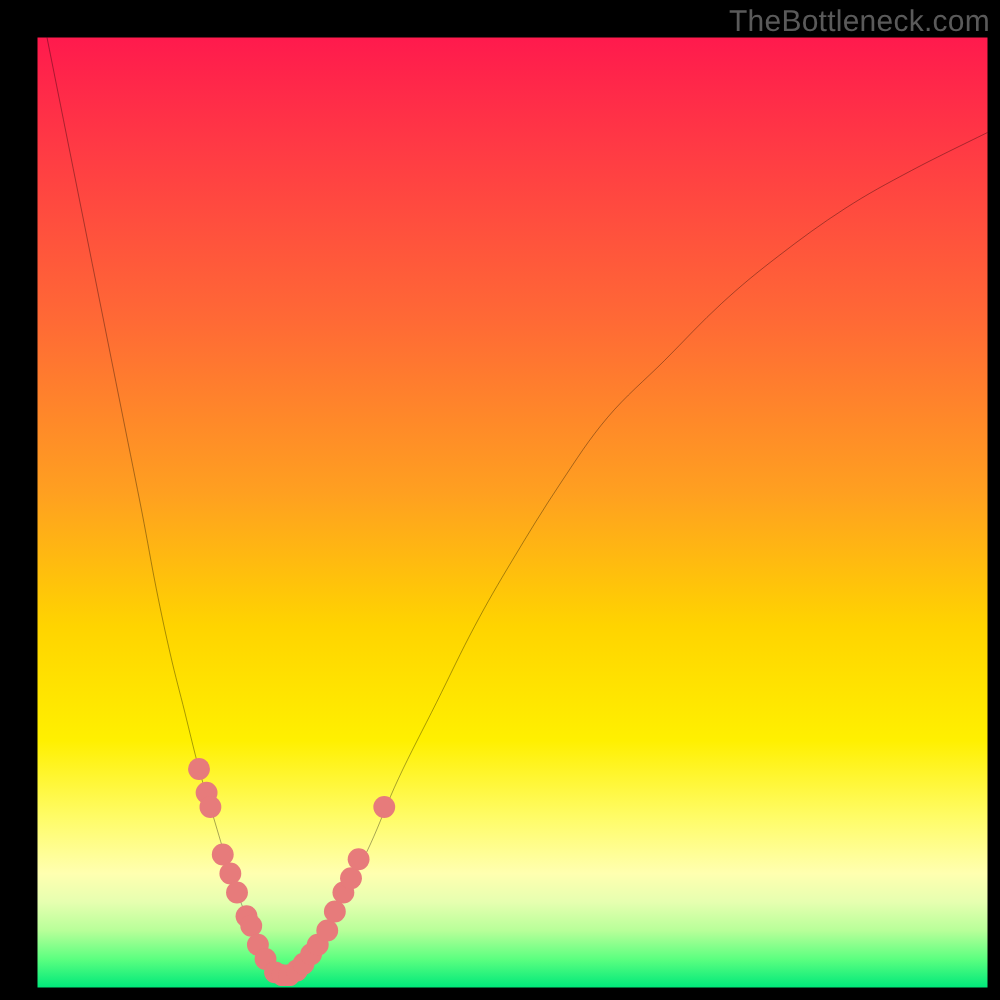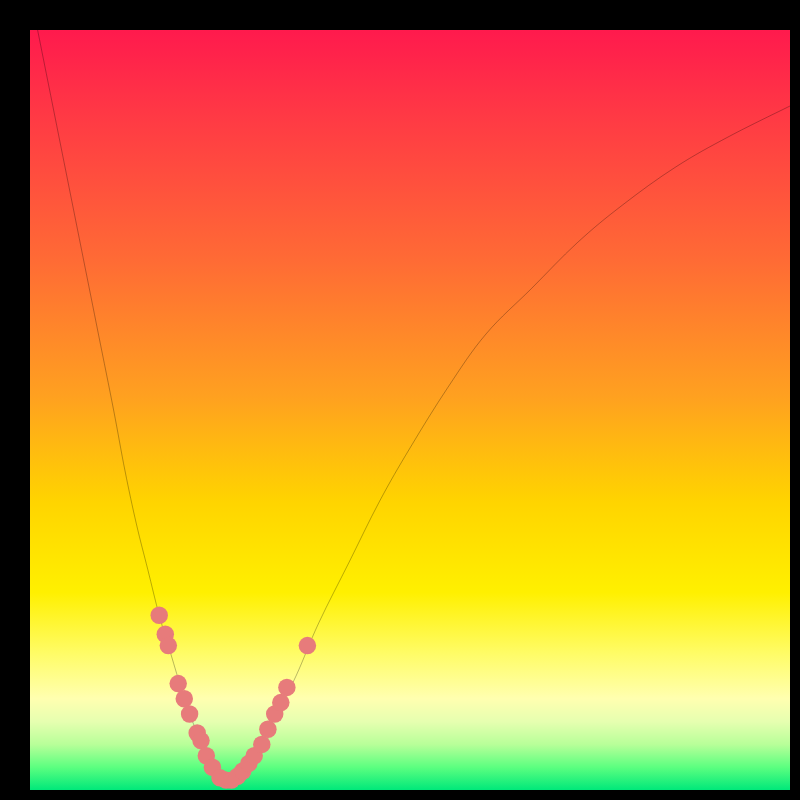--- a/index.html
+++ b/index.html
@@ -60,20 +60,21 @@
     inset: 0;
     width: 100%;
     height: 100%;
     overflow: visible;
   }
 </style>
 </head>
 <body>
 
 <div class="frame">
+  <div class="watermark">TheBottleneck.com</div>
   <div class="plot-area">
     <div class="gradient"></div>
     <svg class="curve" viewBox="0 0 100 100" preserveAspectRatio="none">
       <path id="curve-path" fill="none" stroke="#000000" stroke-width="0.28" vector-effect="non-scaling-stroke" d="M 1.000 0.000 C 1.360 1.800, 2.280 6.400, 3.000 10.000 C 3.720 13.600, 4.280 16.400, 5.000 20.000 C 5.720 23.600, 6.280 26.400, 7.000 30.000 C 7.720 33.600, 8.280 36.400, 9.000 40.000 C 9.720 43.600, 10.370 46.760, 11.000 50.000 C 11.630 53.240, 11.960 55.300, 12.500 58.000 C 13.040 60.700, 13.460 62.660, 14.000 65.000 C 14.540 67.340, 14.960 68.840, 15.500 71.000 C 16.040 73.160, 16.460 75.020, 17.000 77.000 C 17.540 78.980, 17.960 80.200, 18.500 82.000 C 19.040 83.800, 19.550 85.560, 20.000 87.000 C 20.450 88.440, 20.640 89.010, 21.000 90.000 C 21.360 90.990, 21.640 91.600, 22.000 92.500 C 22.360 93.400, 22.640 94.190, 23.000 95.000 C 23.360 95.810, 23.640 96.370, 24.000 97.000 C 24.360 97.630, 24.550 98.176, 25.000 98.500 C 25.450 98.824, 25.960 98.980, 26.500 98.800 C 27.040 98.620, 27.370 98.184, 28.000 97.500 C 28.630 96.816, 29.280 96.170, 30.000 95.000 C 30.720 93.830, 31.100 92.800, 32.000 91.000 C 32.900 89.200, 33.920 87.340, 35.000 85.000 C 36.080 82.660, 36.740 80.700, 38.000 78.000 C 39.260 75.300, 40.560 72.880, 42.000 70.000 C 43.440 67.120, 44.560 64.700, 46.000 62.000 C 47.440 59.300, 48.380 57.700, 50.000 55.000 C 51.620 52.300, 53.200 49.700, 55.000 47.000 C 56.800 44.300, 58.020 42.340, 60.000 40.000 C 61.980 37.660, 63.840 36.160, 66.000 34.000 C 68.160 31.840, 69.840 29.980, 72.000 28.000 C 74.160 26.020, 75.660 24.800, 78.000 23.000 C 80.340 21.200, 82.480 19.620, 85.000 18.000 C 87.520 16.380, 89.300 15.440, 92.000 14.000 C 94.700 12.560, 98.560 10.720, 100.000 10.000"></path>
       <g id="markers">
           <circle cx="17.000" cy="77.000" r="1.15" fill="#e77b7b"></circle>
           <circle cx="17.800" cy="79.500" r="1.15" fill="#e77b7b"></circle>
           <circle cx="18.200" cy="81.000" r="1.15" fill="#e77b7b"></circle>
           <circle cx="19.500" cy="86.000" r="1.15" fill="#e77b7b"></circle>
           <circle cx="20.300" cy="88.000" r="1.15" fill="#e77b7b"></circle>

